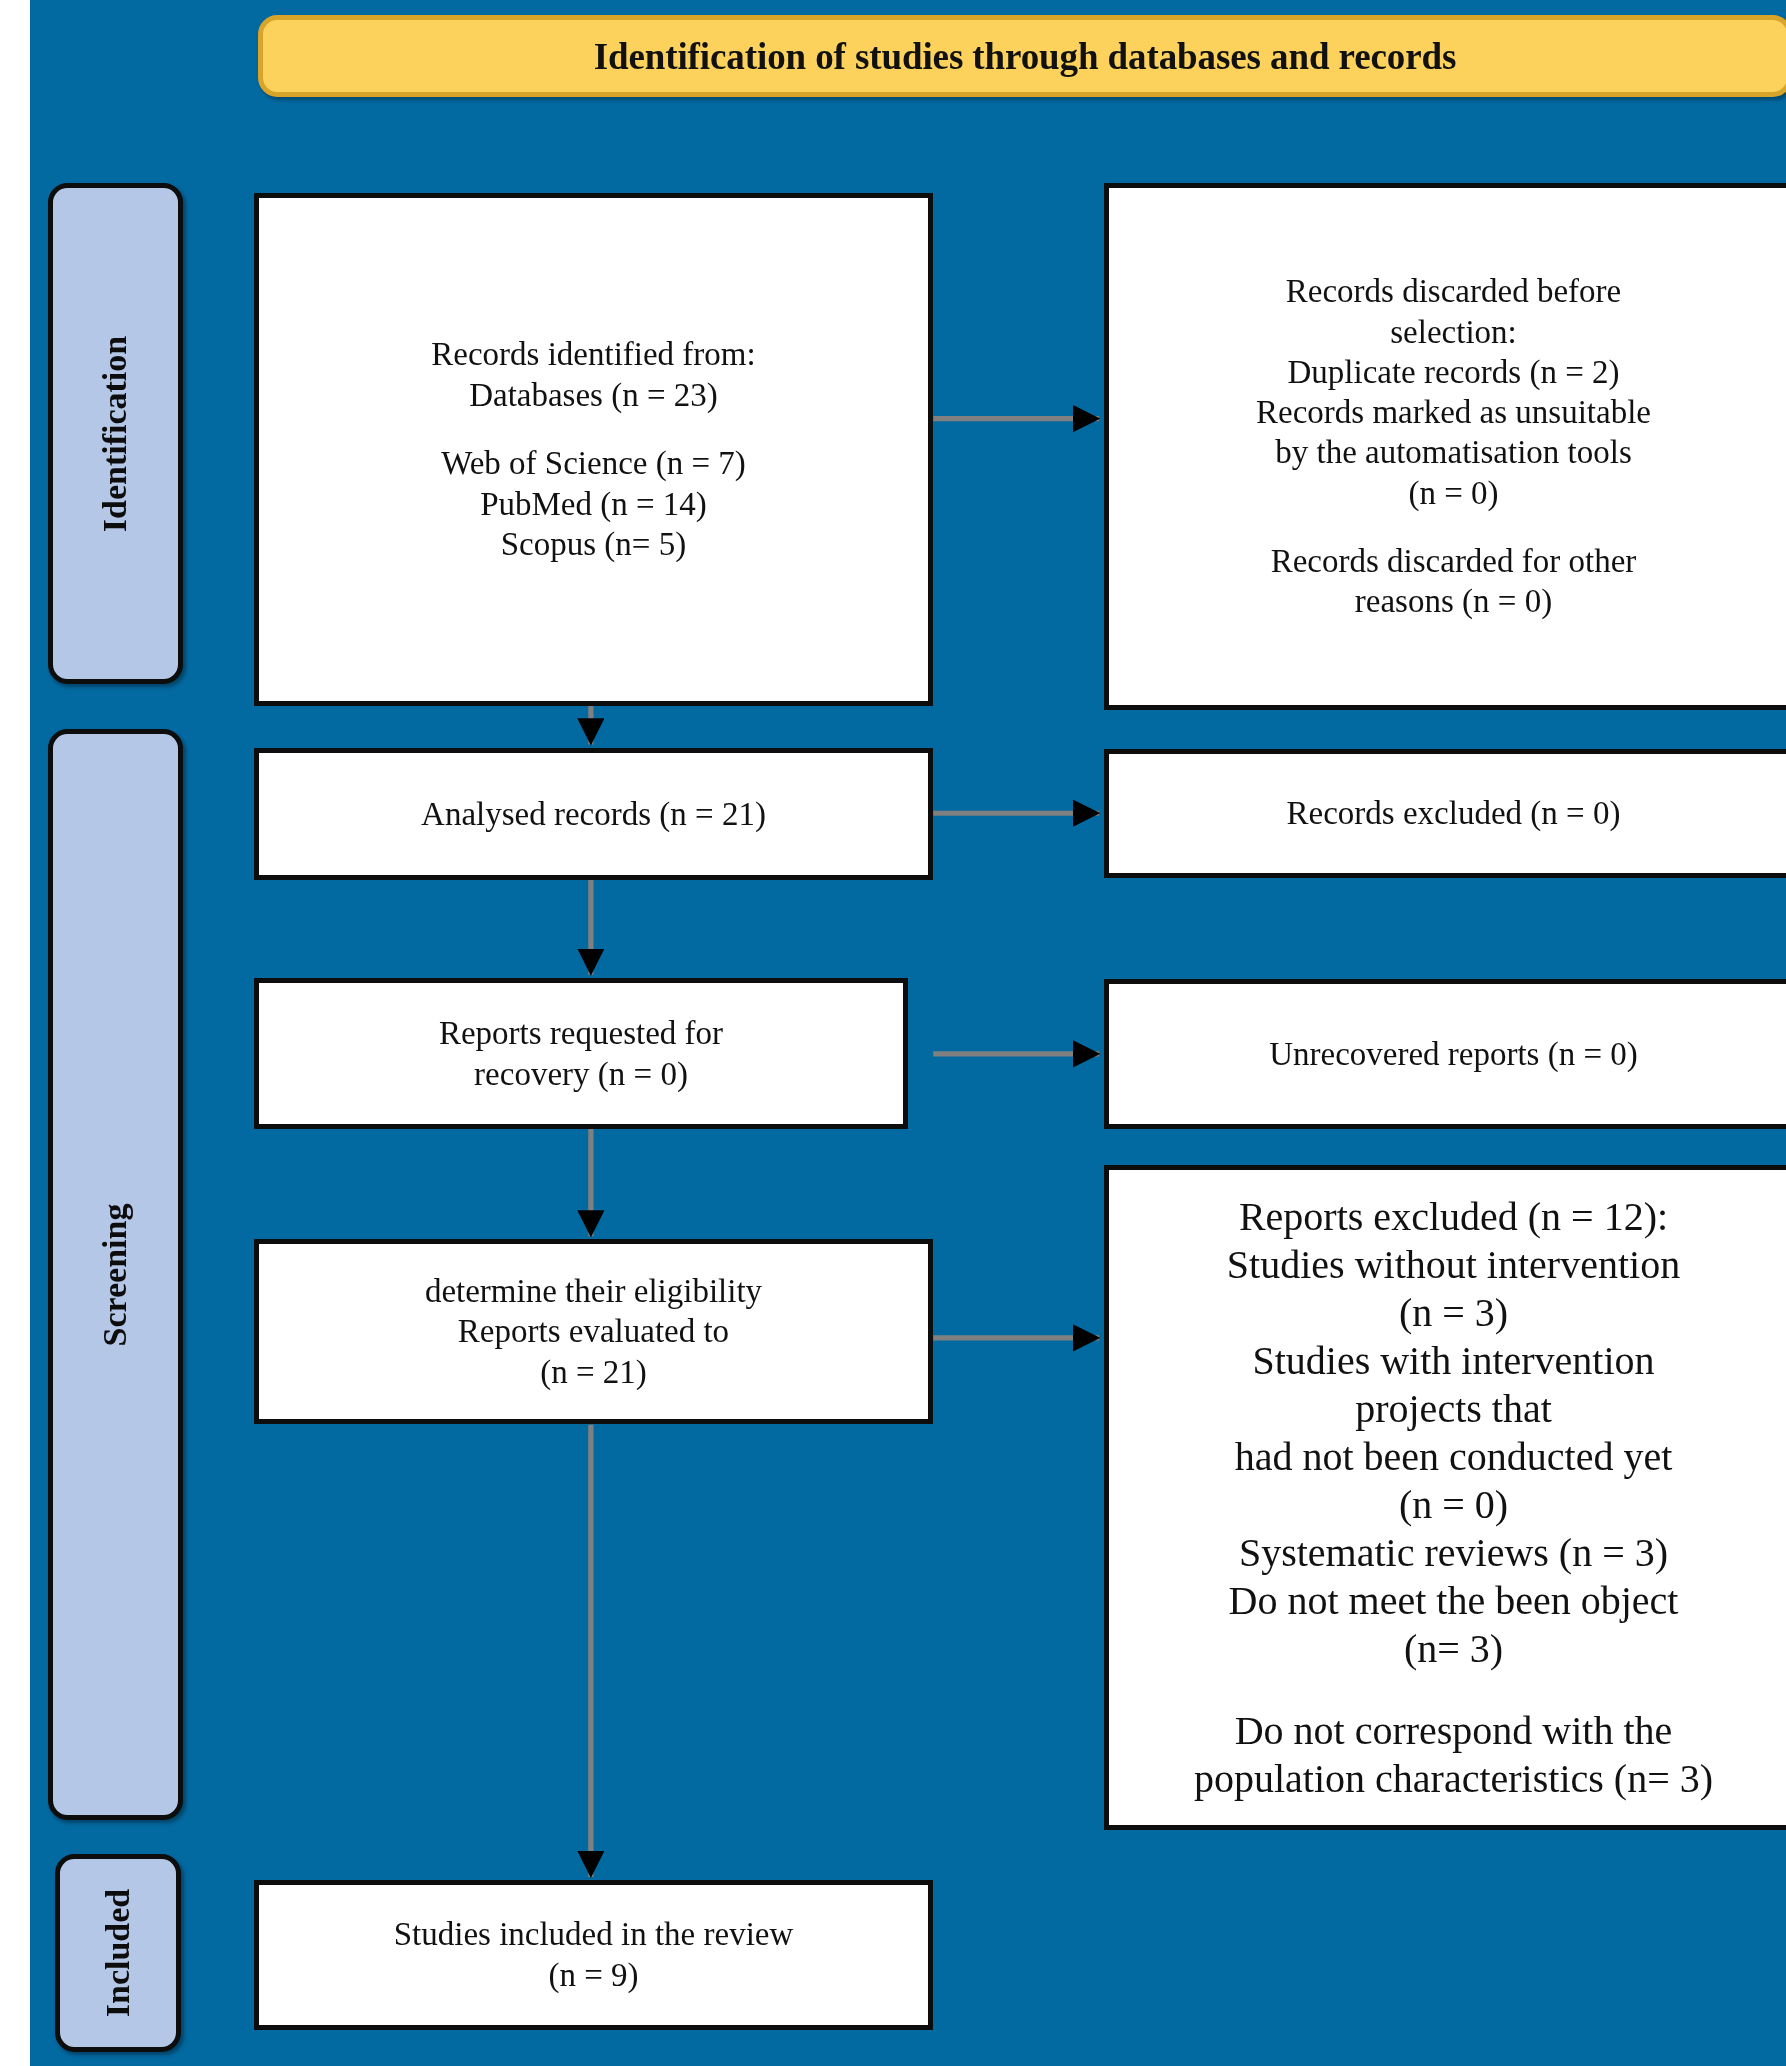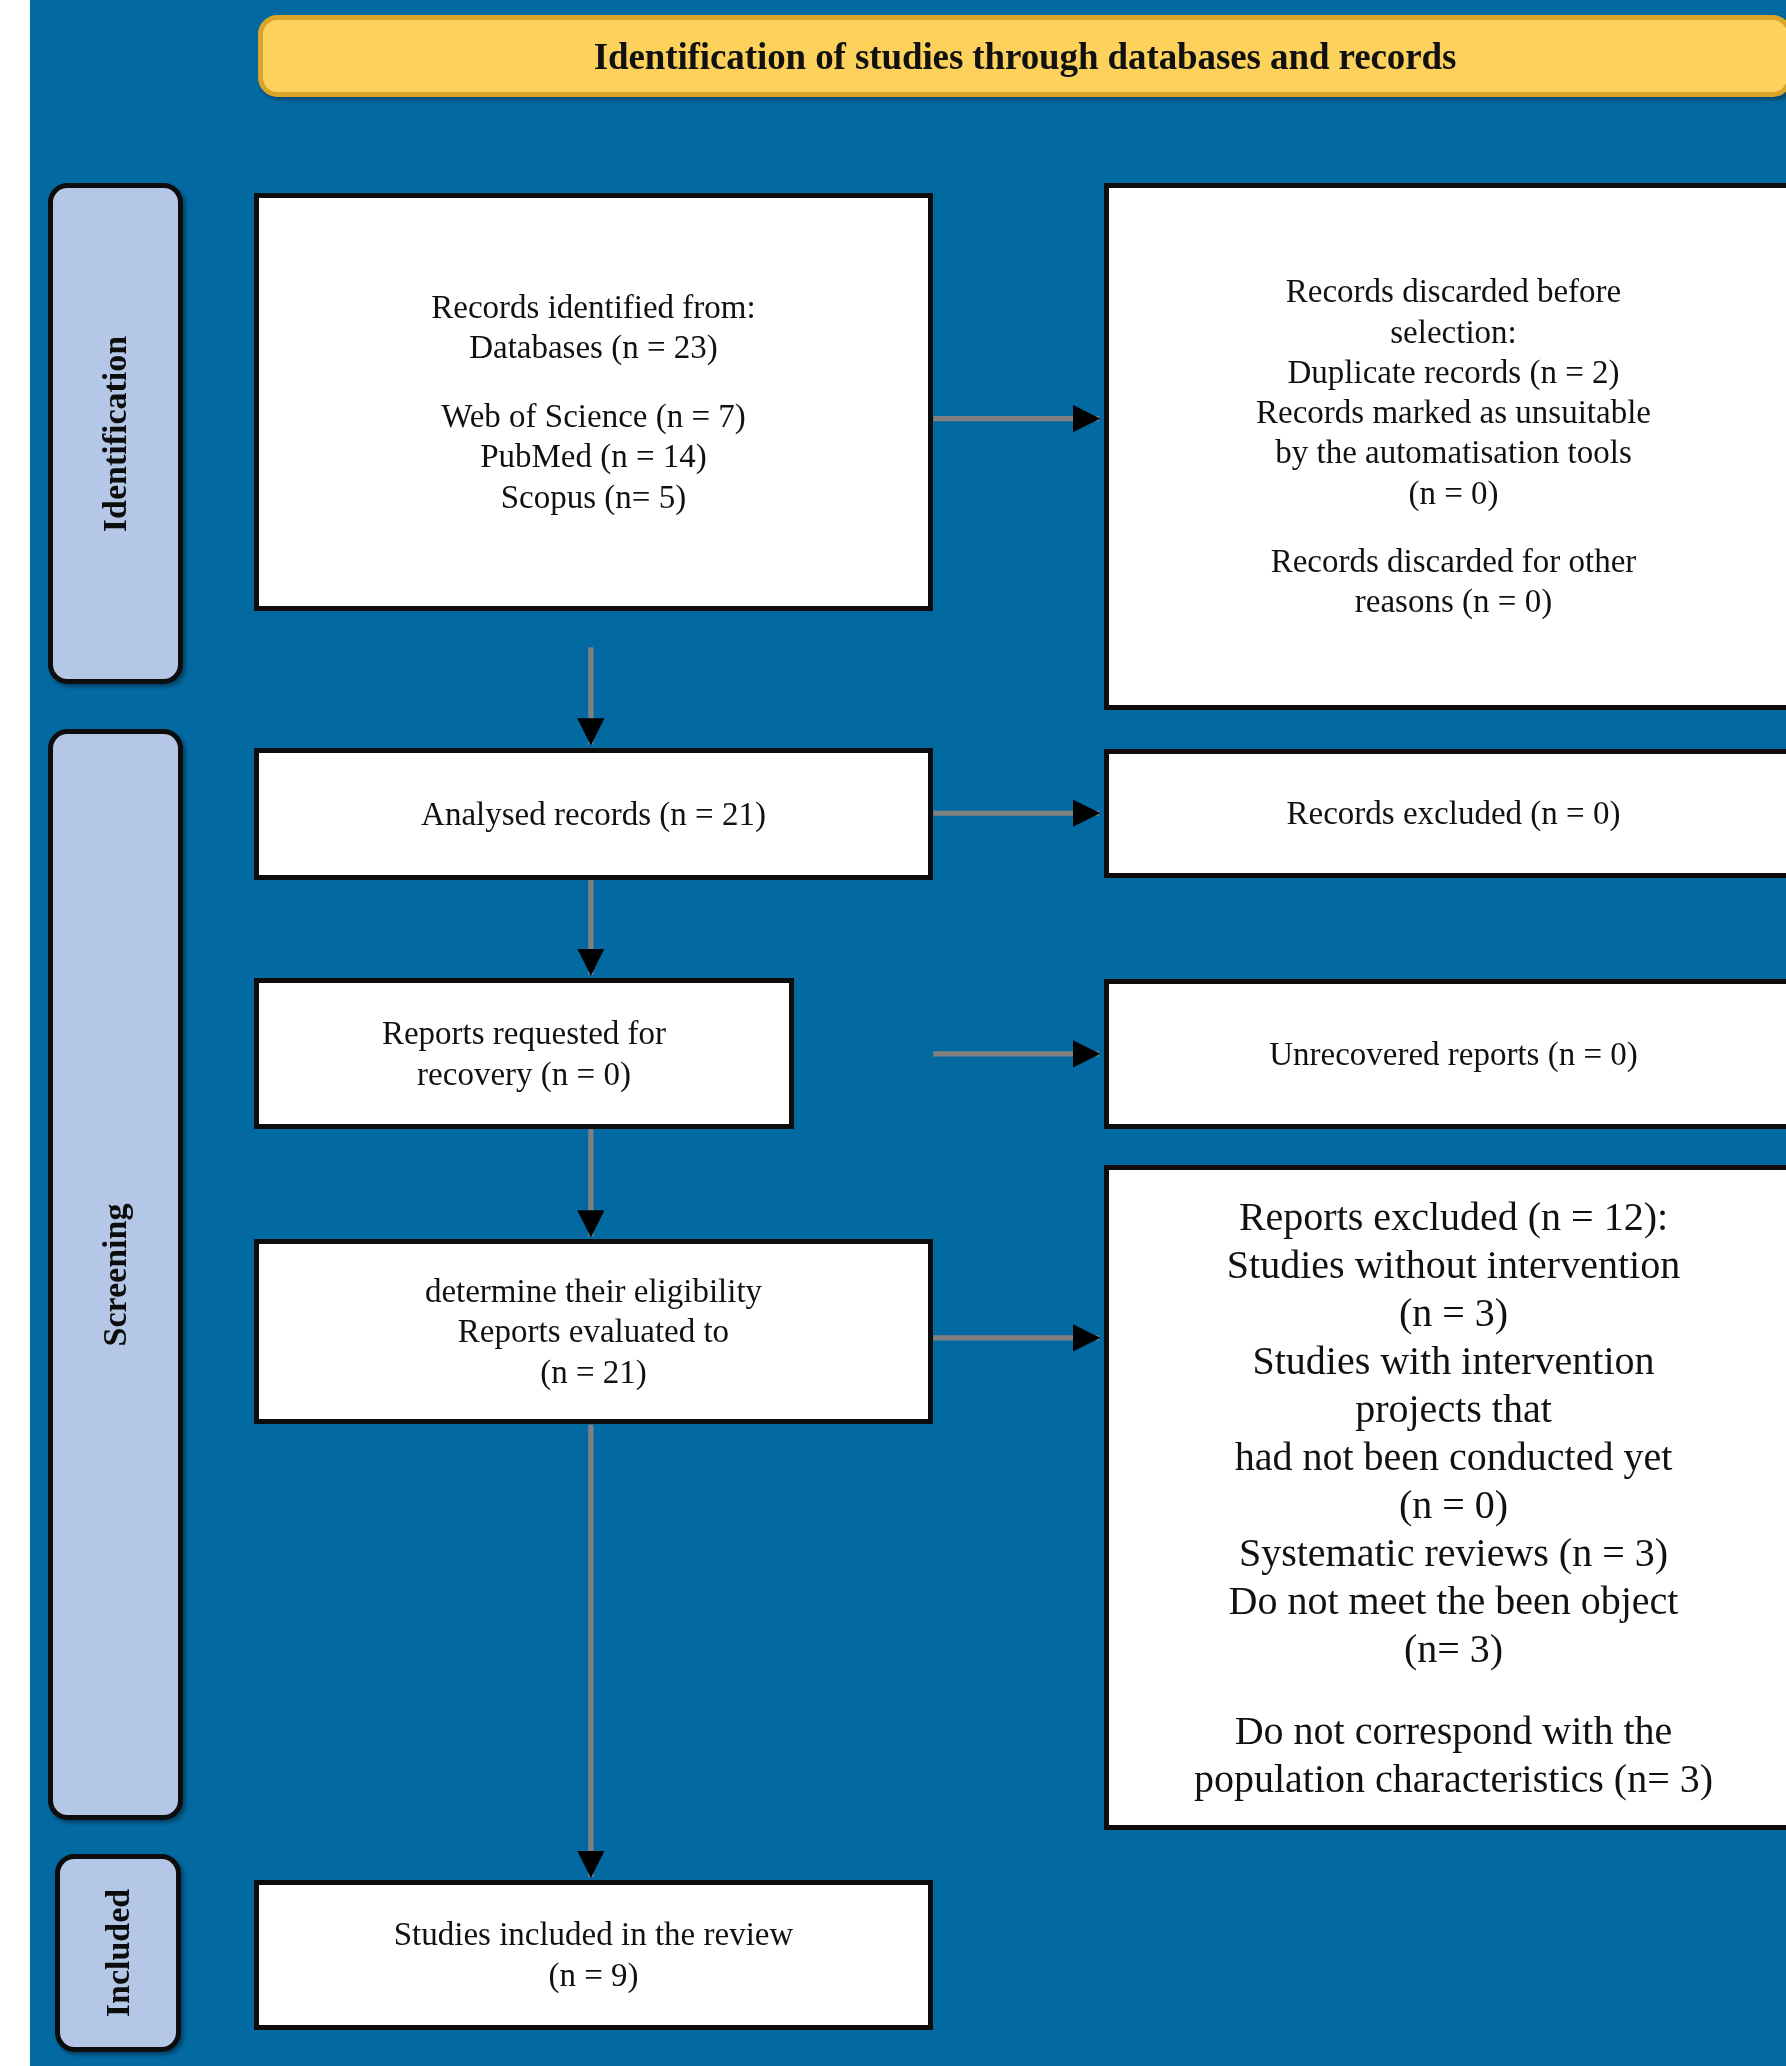--- a/index.html
+++ b/index.html
@@ -84,23 +84,23 @@
     font-size: 33px;
     line-height: 1.23;
     color: #111111;
     text-align: center;
     width: 100%;
   }
   .flow-box .boxtext .spacer { display: block; height: 0.85em; }
   .flow-box .boxtext b { font-weight: normal; }
 
   
-  #box-identified   { left: 224px;  top: 193px;  width: 679px;  height: 418px; }
+  #box-identified   { left: 224px;  top: 193px;  width: 679px;  height: 513px; }
   #box-analysed     { left: 224px;  top: 748px; width: 679px;  height: 132px; }
-  #box-requested    { left: 224px;  top: 978px; width: 540px;  height: 151px; }
+  #box-requested    { left: 224px;  top: 978px; width: 654px;  height: 151px; }
   #box-evaluated    { left: 224px;  top: 1239px; width: 679px;  height: 185px; }
   #box-included     { left: 224px;  top: 1880px; width: 679px;  height: 150px; }
 
   
   #box-discarded    { left: 1074px; top: 183px;  width: 699px;  height: 527px; }
   #box-excluded-0   { left: 1074px; top: 749px; width: 699px;  height: 129px; }
   #box-unrecovered  { left: 1074px; top: 979px; width: 699px;  height: 150px; }
   #box-reports-excl { left: 1074px; top: 1165px; width: 699px;  height: 665px; }
 
   #box-reports-excl .boxtext { font-size: 40px; line-height: 1.20; }

